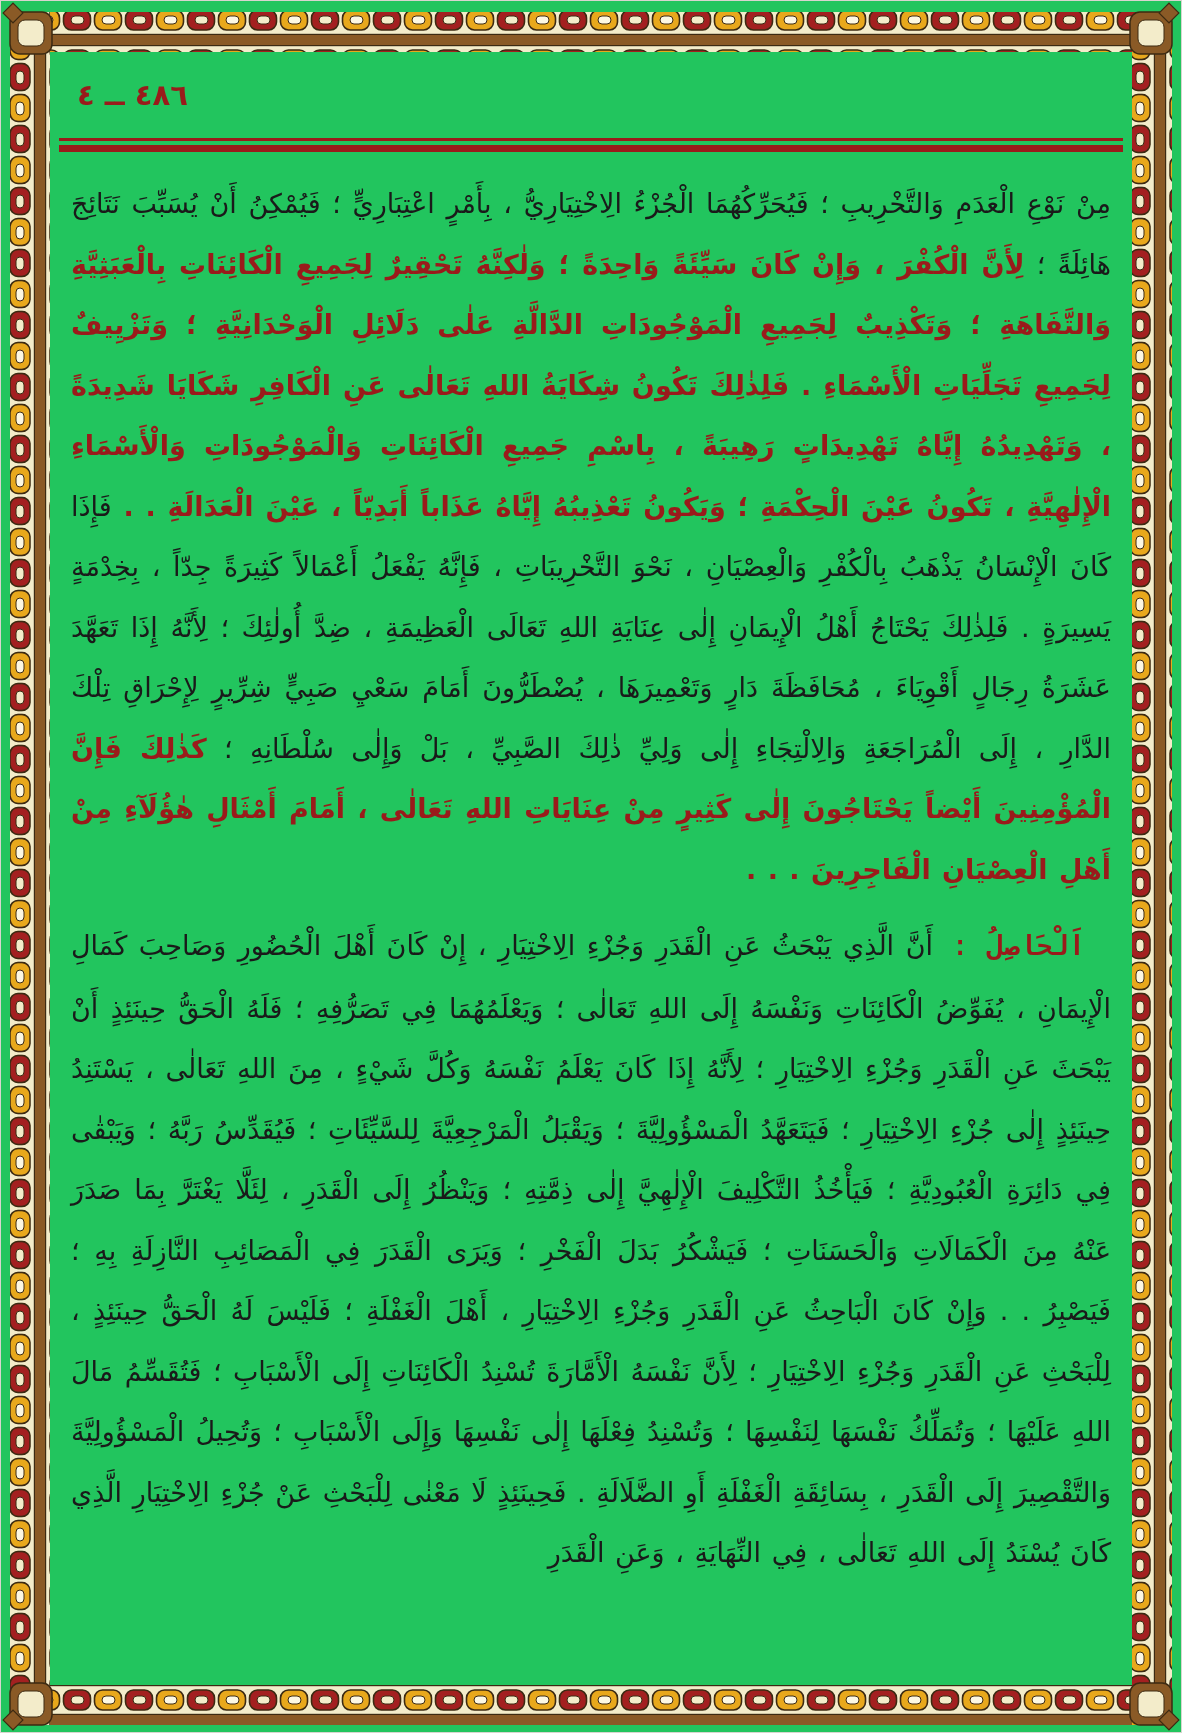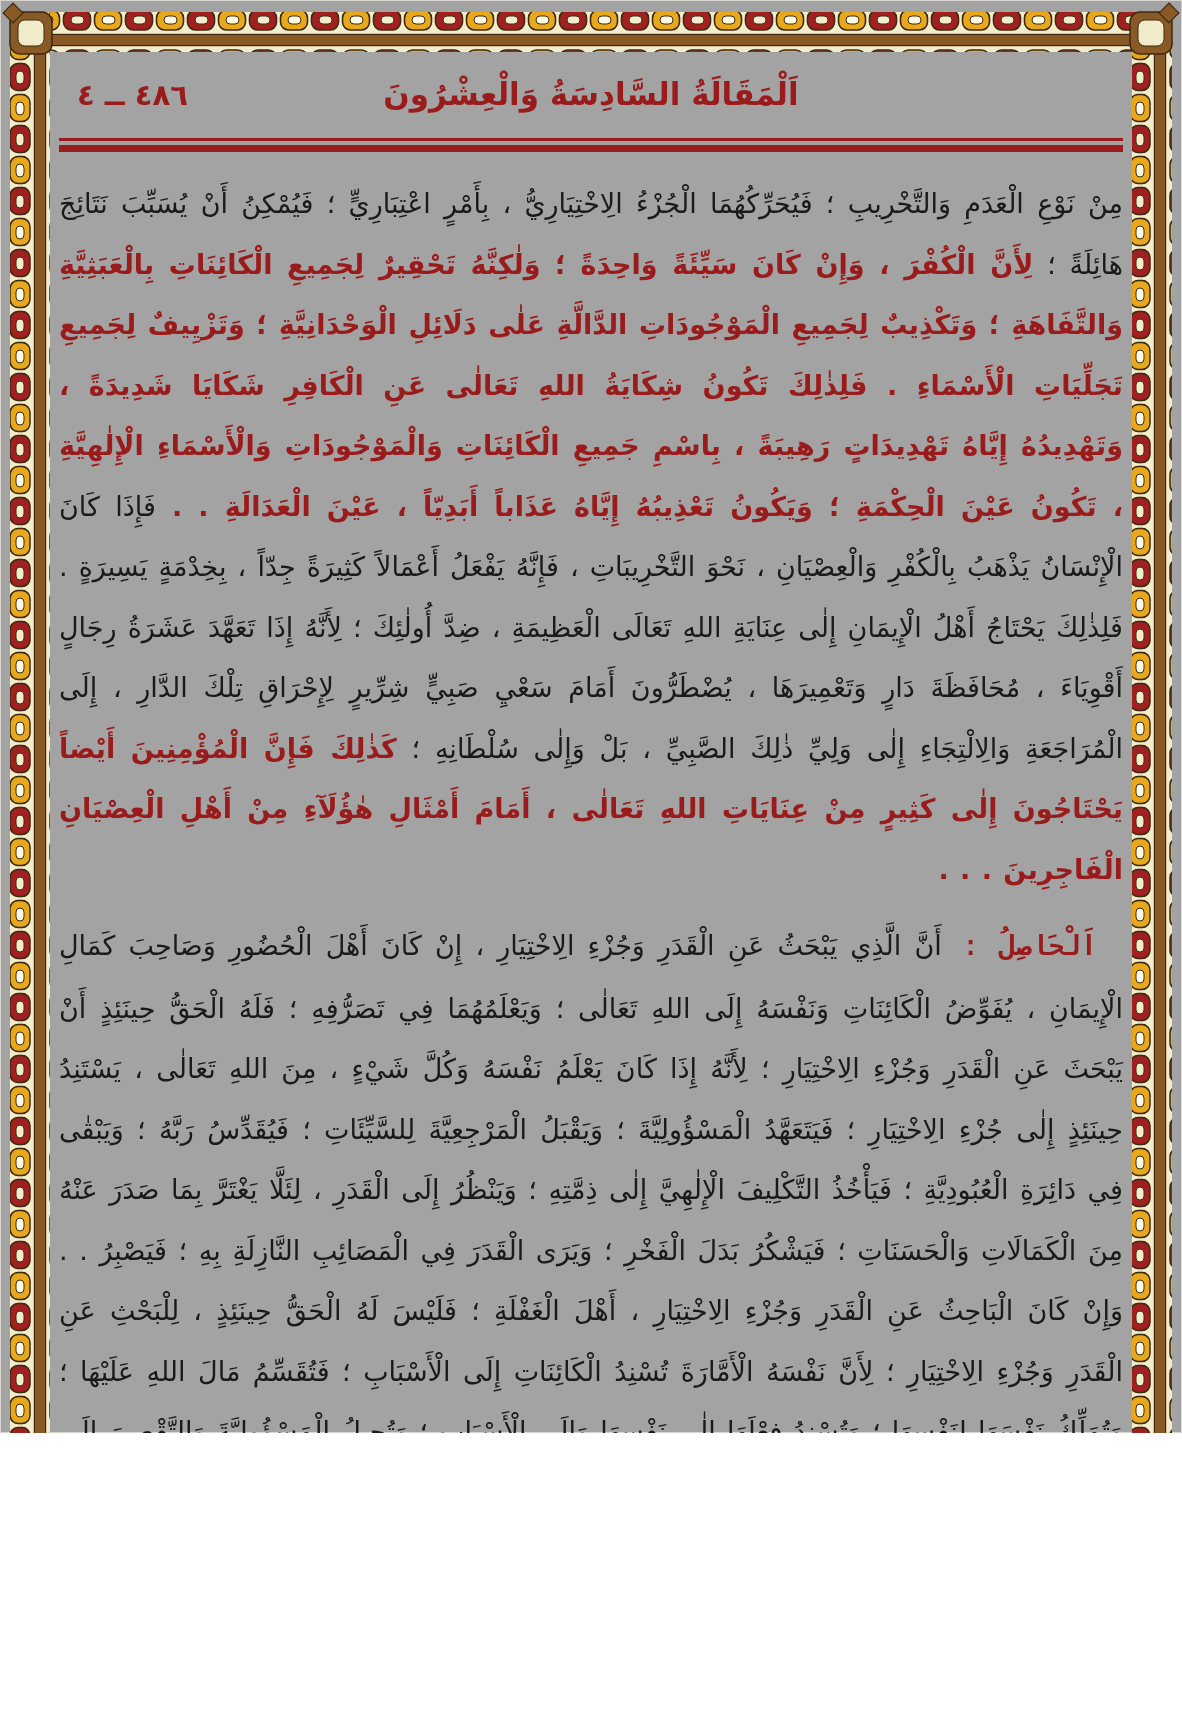--- a/index.html
+++ b/index.html
@@ -1,19 +1,19 @@
 <!DOCTYPE html>
 <html lang="ar"><head>
 <meta charset="utf-8">
 <style>
   html,body{margin:0;padding:0;background:#ffffff;}
   .page{
     position:relative;
-    width:1182px;height:1433px;
-    background:#a3a3a3;
+    width:1182px;height:1733px;
+    background:#22c55e;
     overflow:hidden;
     font-family:"DejaVu Sans",sans-serif;
     box-shadow:inset 0 0 0 1px #d8d5cf;
   }
   .frame{position:absolute;left:0;top:0;}
   .content{
     position:absolute;
     left:59px;right:59px;top:62px;bottom:66px;
     direction:rtl;
   }
@@ -39,21 +39,21 @@
   }
   .body-text{
     margin-top:22px;
     font-size:27px;
     line-height:60.5px;
     text-align:justify;
     text-justify:inter-word;
     word-spacing:2px;
     color:#1a1a1a;
   }
-  .paragraph{margin:0;}
+  .paragraph{margin:12px;}
   .paragraph + .paragraph{margin-top:16px;text-indent:26px;}
   .seg-black{color:#1a1a1a;}
   .seg-red{color:#9a1b1b;font-weight:bold;}
   .seg-red-lead{color:#9a1b1b;font-weight:bold;font-family:Liberation Mono, monospace;}
 </style>
 </head>
 <body>
 
 <div class="page">
 
@@ -101,21 +101,20 @@
     <rect x="6" y="6" width="14" height="14" transform="rotate(45 13 13)" fill="#8a5a26" stroke="#3c2a12" stroke-width="1.2"></rect>
     <rect x="1162" y="6" width="14" height="14" transform="rotate(45 1169 13)" fill="#8a5a26" stroke="#3c2a12" stroke-width="1.2"></rect>
     <rect x="6" y="1713" width="14" height="14" transform="rotate(45 13 1720)" fill="#8a5a26" stroke="#3c2a12" stroke-width="1.2"></rect>
     <rect x="1162" y="1713" width="14" height="14" transform="rotate(45 1169 1720)" fill="#8a5a26" stroke="#3c2a12" stroke-width="1.2"></rect>
   </svg>
 
   <div class="content">
 
     <div class="header">
       <div class="page-number">٤٨٦ ــ ٤</div>
-      <div class="page-title">اَلْمَقَالَةُ السَّادِسَةُ وَالْعِشْرُونَ</div>
     </div>
 
     <div class="header-rule"></div>
 
     <div class="body-text">
       <p class="paragraph"><span class="seg-black">مِنْ نَوْعِ الْعَدَمِ وَالتَّخْرِيبِ ؛ فَيُحَرِّكُهُمَا الْجُزْءُ الِاخْتِيَارِيُّ ، بِأَمْرٍ اعْتِبَارِيٍّ ؛ فَيُمْكِنُ أَنْ يُسَبِّبَ نَتَائِجَ هَائِلَةً ؛ </span><span class="seg-red">لِأَنَّ الْكُفْرَ ، وَإِنْ كَانَ سَيِّئَةً وَاحِدَةً ؛ وَلٰكِنَّهُ تَحْقِيرٌ لِجَمِيعِ الْكَائِنَاتِ بِالْعَبَثِيَّةِ وَالتَّفَاهَةِ ؛ وَتَكْذِيبٌ لِجَمِيعِ الْمَوْجُودَاتِ الدَّالَّةِ عَلٰى دَلَائِلِ الْوَحْدَانِيَّةِ ؛ وَتَزْيِيفٌ لِجَمِيعِ تَجَلِّيَاتِ الْأَسْمَاءِ . فَلِذٰلِكَ تَكُونُ شِكَايَةُ اللهِ تَعَالٰى عَنِ الْكَافِرِ شَكَايَا شَدِيدَةً ، وَتَهْدِيدُهُ إِيَّاهُ تَهْدِيدَاتٍ رَهِيبَةً ، بِاسْمِ جَمِيعِ الْكَائِنَاتِ وَالْمَوْجُودَاتِ وَالْأَسْمَاءِ الْإِلٰهِيَّةِ ، تَكُونُ عَيْنَ الْحِكْمَةِ ؛ وَيَكُونُ تَعْذِيبُهُ إِيَّاهُ عَذَاباً أَبَدِيّاً ، عَيْنَ الْعَدَالَةِ . . </span><span class="seg-black">فَإِذَا كَانَ الْإِنْسَانُ يَذْهَبُ بِالْكُفْرِ وَالْعِصْيَانِ ، نَحْوَ التَّخْرِيبَاتِ ، فَإِنَّهُ يَفْعَلُ أَعْمَالاً كَثِيرَةً جِدّاً ، بِخِدْمَةٍ يَسِيرَةٍ . فَلِذٰلِكَ يَحْتَاجُ أَهْلُ الْإِيمَانِ إِلٰى عِنَايَةِ اللهِ تَعَالَى الْعَظِيمَةِ ، ضِدَّ أُولٰئِكَ ؛ لِأَنَّهُ إِذَا تَعَهَّدَ عَشَرَةُ رِجَالٍ أَقْوِيَاءَ ، مُحَافَظَةَ دَارٍ وَتَعْمِيرَهَا ، يُضْطَرُّونَ أَمَامَ سَعْيِ صَبِيٍّ شِرِّيرٍ لِإِحْرَاقِ تِلْكَ الدَّارِ ، إِلَى الْمُرَاجَعَةِ وَالِالْتِجَاءِ إِلٰى وَلِيِّ ذٰلِكَ الصَّبِيِّ ، بَلْ وَإِلٰى سُلْطَانِهِ ؛ </span><span class="seg-red">كَذٰلِكَ فَإِنَّ الْمُؤْمِنِينَ أَيْضاً يَحْتَاجُونَ إِلٰى كَثِيرٍ مِنْ عِنَايَاتِ اللهِ تَعَالٰى ، أَمَامَ أَمْثَالِ هٰؤُلَآءِ مِنْ أَهْلِ الْعِصْيَانِ الْفَاجِرِينَ . . .</span></p>
       <p class="paragraph"><span class="seg-red-lead">اَلْحَاصِلُ : </span><span class="seg-black">أَنَّ الَّذِي يَبْحَثُ عَنِ الْقَدَرِ وَجُزْءِ الِاخْتِيَارِ ، إِنْ كَانَ أَهْلَ الْحُضُورِ وَصَاحِبَ كَمَالِ الْإِيمَانِ ، يُفَوِّضُ الْكَائِنَاتِ وَنَفْسَهُ إِلَى اللهِ تَعَالٰى ؛ وَيَعْلَمُهُمَا فِي تَصَرُّفِهِ ؛ فَلَهُ الْحَقُّ حِينَئِذٍ أَنْ يَبْحَثَ عَنِ الْقَدَرِ وَجُزْءِ الِاخْتِيَارِ ؛ لِأَنَّهُ إِذَا كَانَ يَعْلَمُ نَفْسَهُ وَكُلَّ شَيْءٍ ، مِنَ اللهِ تَعَالٰى ، يَسْتَنِدُ حِينَئِذٍ إِلٰى جُزْءِ الِاخْتِيَارِ ؛ فَيَتَعَهَّدُ الْمَسْؤُولِيَّةَ ؛ وَيَقْبَلُ الْمَرْجِعِيَّةَ لِلسَّيِّئَاتِ ؛ فَيُقَدِّسُ رَبَّهُ ؛ وَيَبْقٰى فِي دَائِرَةِ الْعُبُودِيَّةِ ؛ فَيَأْخُذُ التَّكْلِيفَ الْإِلٰهِيَّ إِلٰى ذِمَّتِهِ ؛ وَيَنْظُرُ إِلَى الْقَدَرِ ، لِئَلَّا يَغْتَرَّ بِمَا صَدَرَ عَنْهُ مِنَ الْكَمَالَاتِ وَالْحَسَنَاتِ ؛ فَيَشْكُرُ بَدَلَ الْفَخْرِ ؛ وَيَرَى الْقَدَرَ فِي الْمَصَائِبِ النَّازِلَةِ بِهِ ؛ فَيَصْبِرُ . . وَإِنْ كَانَ الْبَاحِثُ عَنِ الْقَدَرِ وَجُزْءِ الِاخْتِيَارِ ، أَهْلَ الْغَفْلَةِ ؛ فَلَيْسَ لَهُ الْحَقُّ حِينَئِذٍ ، لِلْبَحْثِ عَنِ الْقَدَرِ وَجُزْءِ الِاخْتِيَارِ ؛ لِأَنَّ نَفْسَهُ الْأَمَّارَةَ تُسْنِدُ الْكَائِنَاتِ إِلَى الْأَسْبَابِ ؛ فَتُقَسِّمُ مَالَ اللهِ عَلَيْهَا ؛ وَتُمَلِّكُ نَفْسَهَا لِنَفْسِهَا ؛ وَتُسْنِدُ فِعْلَهَا إِلٰى نَفْسِهَا وَإِلَى الْأَسْبَابِ ؛ وَتُحِيلُ الْمَسْؤُولِيَّةَ وَالتَّقْصِيرَ إِلَى الْقَدَرِ ، بِسَائِقَةِ الْغَفْلَةِ أَوِ الضَّلَالَةِ . فَحِينَئِذٍ لَا مَعْنٰى لِلْبَحْثِ عَنْ جُزْءِ الِاخْتِيَارِ الَّذِي كَانَ يُسْنَدُ إِلَى اللهِ تَعَالٰى ، فِي النِّهَايَةِ ، وَعَنِ الْقَدَرِ</span></p>
     </div>
 
   </div>

